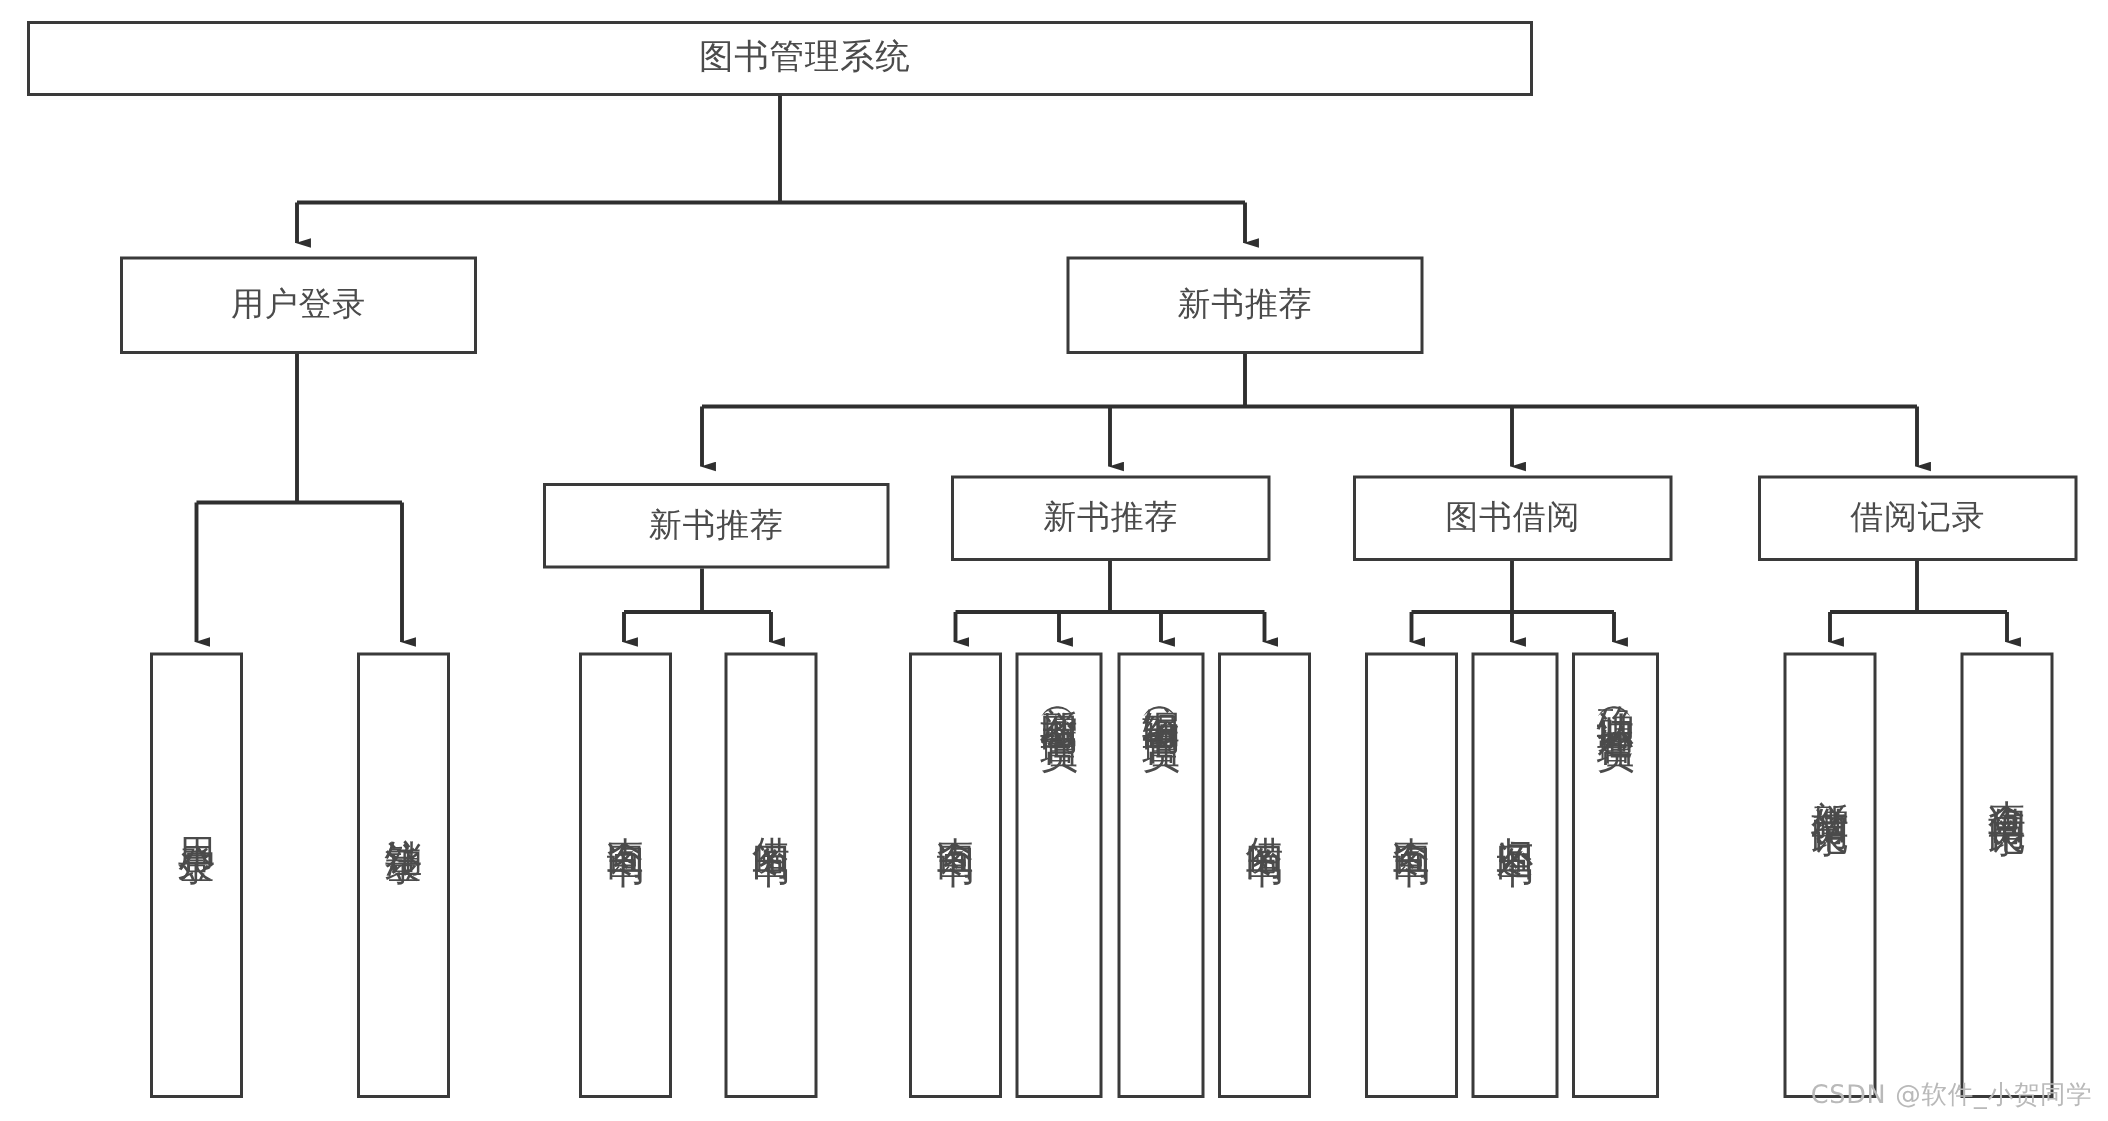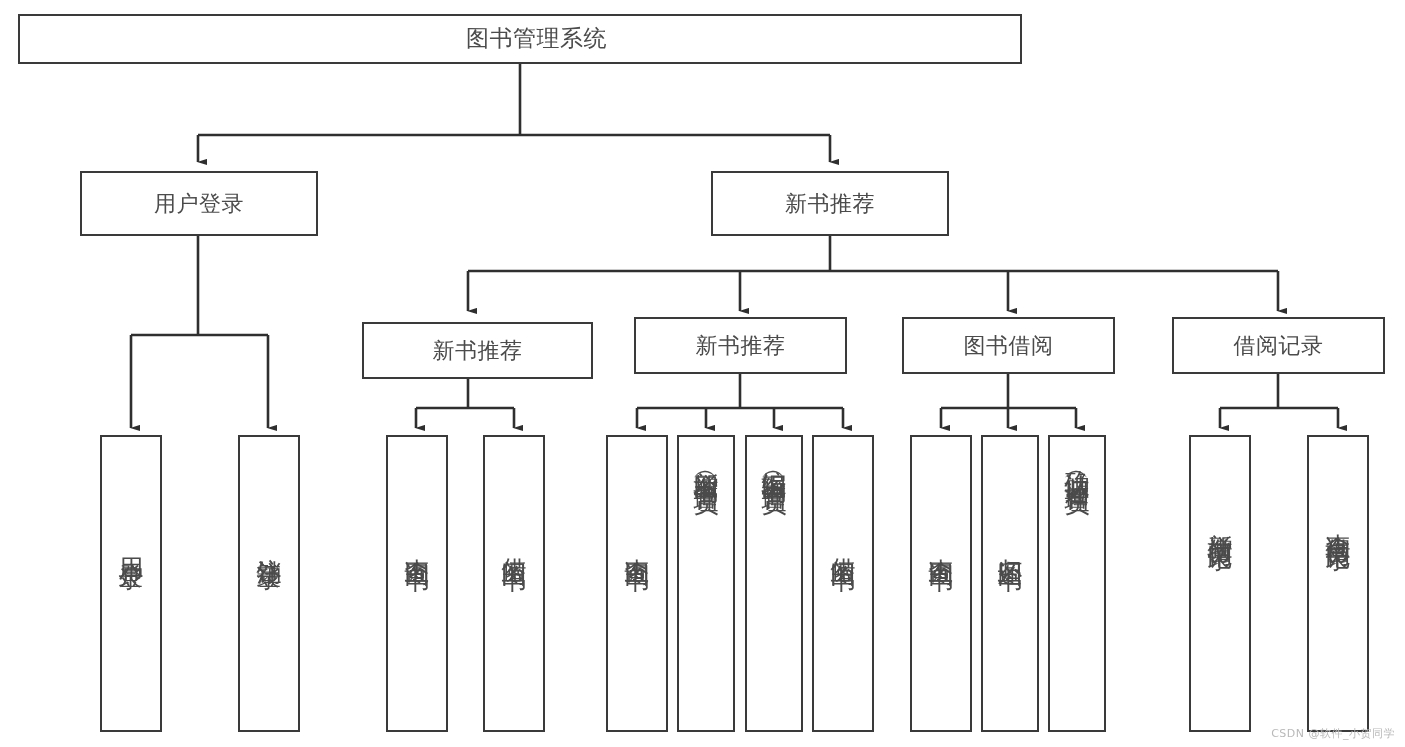--- a/index.html
+++ b/index.html
@@ -70,21 +70,21 @@
   .node.vertical.short .label {
     margin-top: 95px;
   }
   .node.vertical.long .label {
     margin-top: 8px;
   }
   .watermark {
     position: absolute;
     right: 10px;
     bottom: 6px;
-    font-size: 11px;
+    font-size: 17px;
     color: #b9b9b9;
     letter-spacing: 0.5px;
     white-space: nowrap;
   }
 </style>
 </head>
 <body>
 
 <div id="diagram-root">
 

